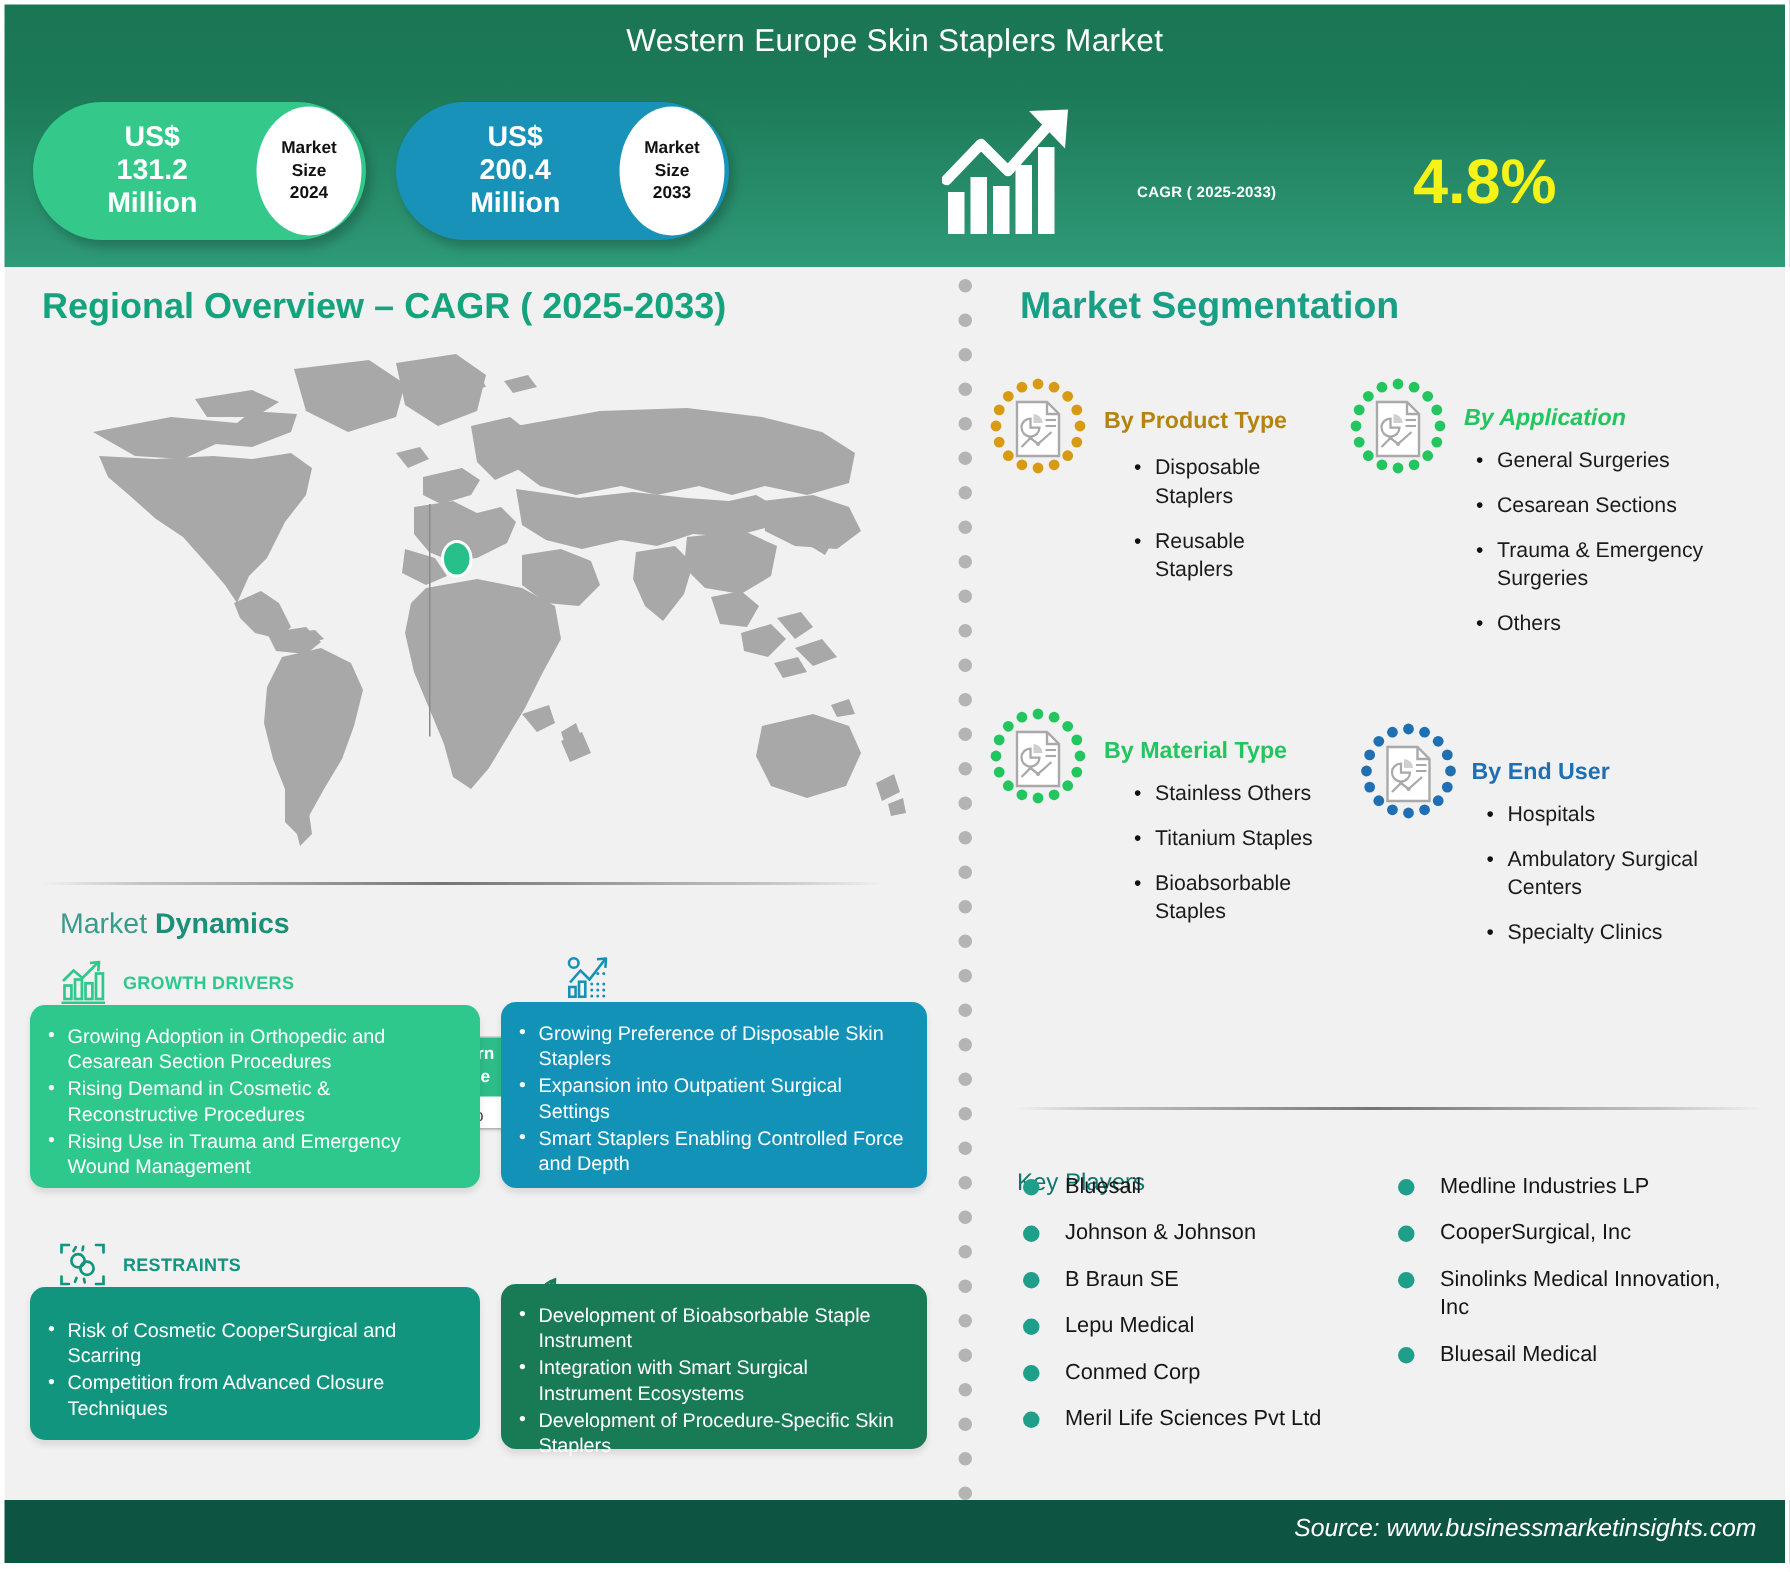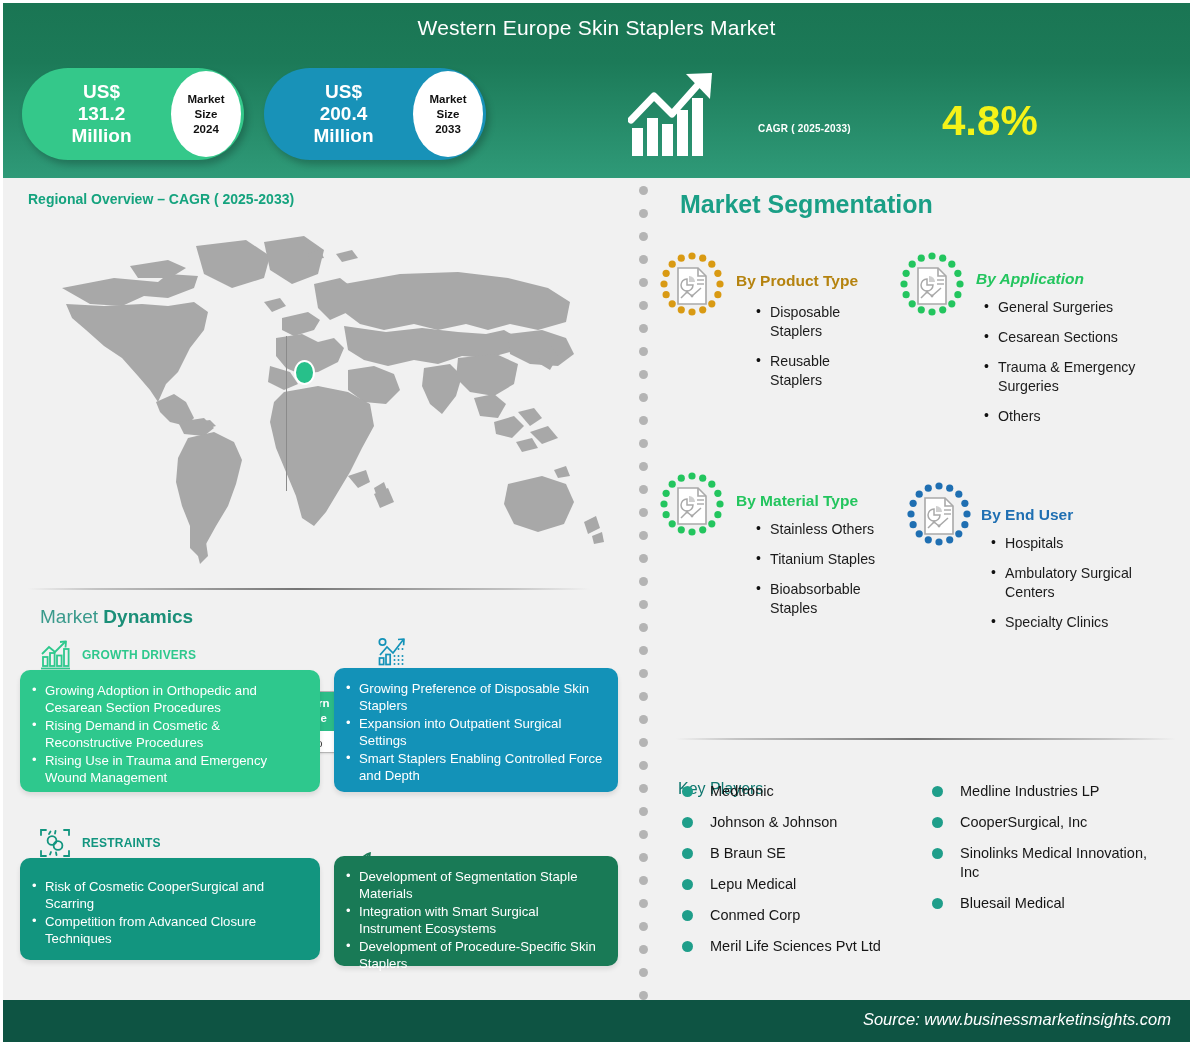--- a/index.html
+++ b/index.html
@@ -51,21 +51,21 @@
   .body-bg{position:absolute;left:0;top:178px;width:1193px;height:822px;background:#f1f1f1;}
 
   
   .v-dots{position:absolute;left:639px;top:186px;width:9px;height:812px;}
   .v-dots i{display:block;width:9px;height:9px;border-radius:50%;background:#b4b4b4;margin-bottom:14px;}
 
   
   .left{position:absolute;left:0;top:178px;width:639px;height:822px;}
   .reg-title{
     position:absolute;left:28px;top:13px;color:#15a37e;
-    font-size:14px;font-weight:700;
+    font-size:24px;font-weight:700;
   }
   .map-wrap{position:absolute;left:18px;top:48px;width:600px;height:400px;}
   .map-svg{width:600px;height:400px;display:block;}
   .map-pin{
     position:absolute;left:276px;top:134px;width:21px;height:25px;
     background:#27c08a;border-radius:50% 50% 50% 50%;
     border:2px solid #ffffff;box-sizing:border-box;
   }
   .pin-stem{position:absolute;left:286px;top:158px;width:1px;height:155px;background:#8b8b8b;}
   .callout{
@@ -402,21 +402,21 @@
             <path d="M23.8 27.5 L22.2 25.9"></path>
           <path d="M26.8 19.5 L24.6 19.5"></path>
           <path d="M18 13 C22 7 26 4 30 3 C30 8 27.5 12.5 22 14.5 Z" fill="none"></path>
           <path d="M22 12 L29 4"></path>
         </g>
       </svg>
       <span class="lbl" style="color:#197a56;">OPPORTUNITY</span>
     </div>
     <div class="dyn-box" id="box3" style="left:334px;top:678px;width:284px;height:110px;background:#197a56;">
       <ul>
-          <li>Development of Segmentation Staple Materials</li>
+          <li>Development of Bioabsorbable Staple Instrument</li>
           <li>Integration with Smart Surgical Instrument Ecosystems</li>
           <li>Development of Procedure-Specific Skin Staplers</li>
         </ul>
     </div>
   </div>
 
   <div class="right">
     <div class="seg-title">Market Segmentation</div>
 
     <div class="seg" style="left:8px;top:70px;width:250px;">
@@ -584,21 +584,21 @@
           <li>Hospitals</li>
           <li>Ambulatory Surgical Centers</li>
           <li>Specialty Clinics</li>
         </ul>
     </div>
 
     <div class="hr-grad" style="left:28px;top:560px;width:500px;"></div>
 
     <div class="kp-title">Key Players</div>
     <ul class="kp-col" id="kpL" style="left:30px;top:604px;width:230px;">
-        <li>Medtronic</li>
+        <li>Bluesail</li>
         <li>Johnson &amp; Johnson</li>
         <li>B Braun SE</li>
         <li>Lepu Medical</li>
         <li>Conmed Corp</li>
         <li>Meril Life Sciences Pvt Ltd</li>
       </ul>
     <ul class="kp-col" id="kpR" style="left:280px;top:604px;width:240px;">
         <li>Medline Industries LP</li>
         <li>CooperSurgical, Inc</li>
         <li>Sinolinks Medical Innovation, Inc</li>

